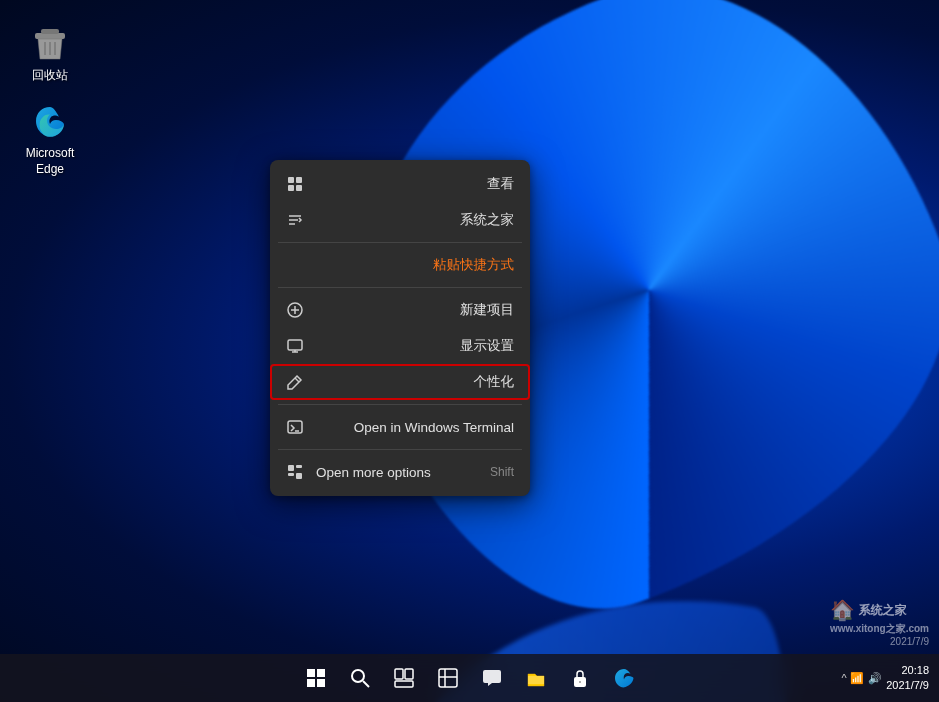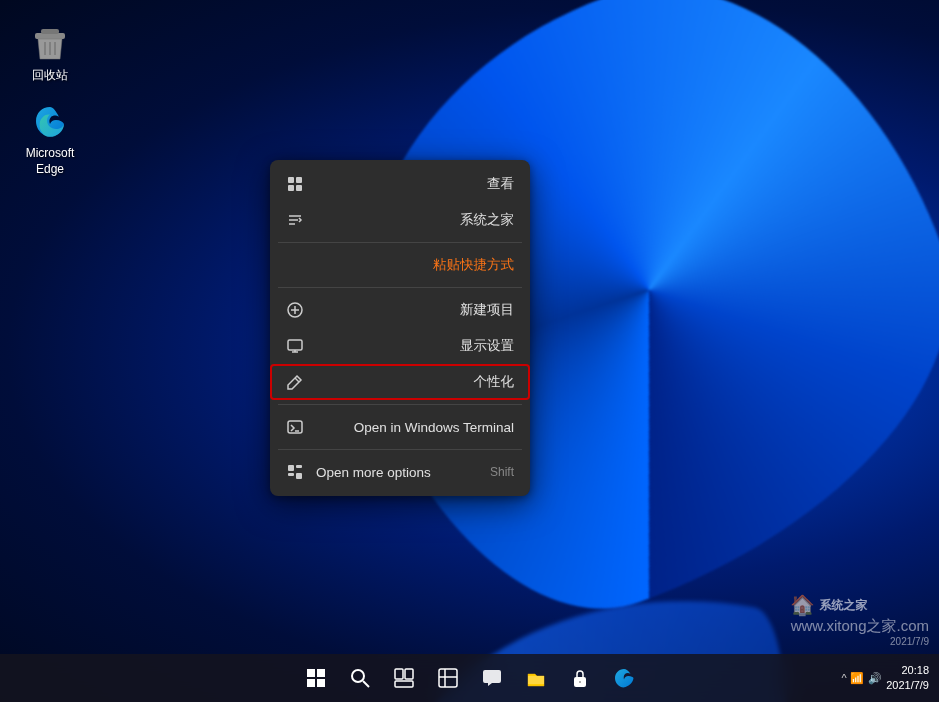--- a/index.html
+++ b/index.html
@@ -444,17 +444,17 @@
         <div>2021/7/9</div>
       </div>
     </div>
   </div>
 
   <div class="watermark">
     <div class="watermark-logo">
       <span style="font-size:20px;">🏠</span>
       <span style="font-size:12px;font-weight:bold;">系统之家</span>
     </div>
-    <div style="font-size:15px;color:rgba(255,255,255,0.5);">www.xitong之家.com</div>
+    <div style="font-size:10px;color:rgba(255,255,255,0.5);font-weight:bold;">www.xitong之家.com</div>
     <div style="font-size:10px;color:rgba(255,255,255,0.5);">2021/7/9</div>
   </div>
 
 </div>
 
 </body></html>

